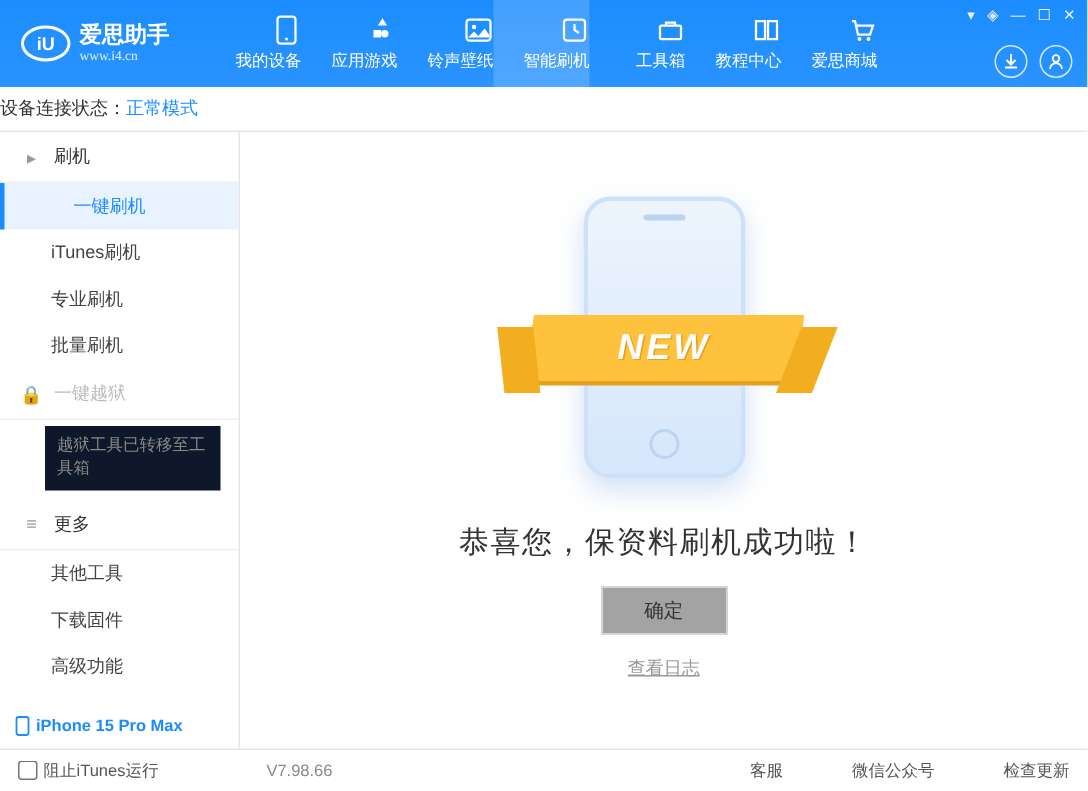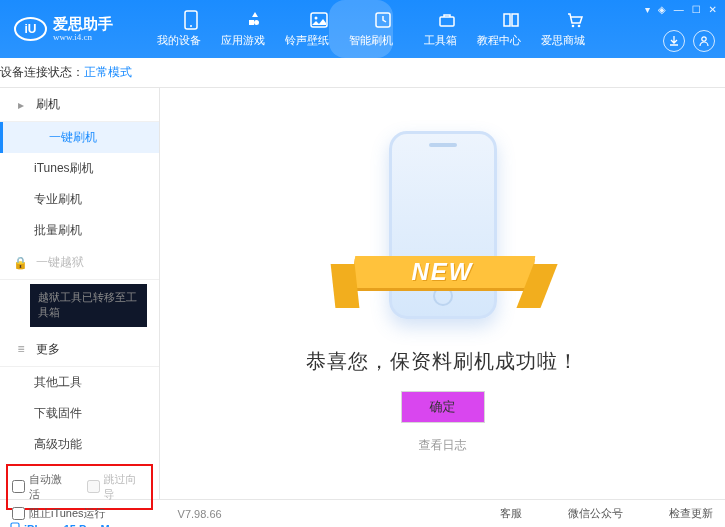--- a/index.html
+++ b/index.html
@@ -4,21 +4,21 @@
 <style>
 * { margin:0; padding:0; box-sizing:border-box; font-family:"Microsoft YaHei",Arial,sans-serif; }
 body { width:725px; height:527px; background:#fff; overflow:hidden; font-size:12px; }
 .titlebar { height:58px; background:linear-gradient(180deg,#1b8cff 0%,#2a94ff 100%); display:flex; align-items:center; padding:0 8px; color:#fff; position:relative; }
 .logo-wrap { display:flex; align-items:center; gap:6px; padding-left:6px; }
 .logo-badge { width:33px; height:24px; border:2px solid #fff; border-radius:50%; display:flex; align-items:center; justify-content:center; font-weight:bold; font-size:12px; color:#fff; }
 .logo-text { font-size:15px; font-weight:bold; line-height:1; }
 .logo-url { font-size:9px; opacity:.85; line-height:1; margin-top:2px;font-family:Liberation Serif, serif; }
 .nav { display:flex; margin-left:24px; height:100%; }
 .nav-item { width:64px; display:flex; flex-direction:column; align-items:flex-end; justify-content:center; gap:3px; font-size:11px; cursor:pointer; }
-.nav-item.active { background:rgba(255,255,255,.18);border-radius:16px; }
+.nav-item.active { background:rgba(255,255,255,.18); }
 .nav-ico { width:20px; height:20px; display:flex; align-items:center; justify-content:center; }
 .nav-ico svg { fill:#fff; }
 .win-ctrls { position:absolute; right:8px; top:4px; display:flex; gap:8px; font-size:10px; opacity:.9; align-items:center; }
 .win-ctrls span { cursor:pointer; }
 .circ-btns { position:absolute; right:10px; bottom:6px; display:flex; gap:8px; }
 .circ-btns div { width:22px; height:22px; border:1.5px solid rgba(255,255,255,.8); border-radius:50%; display:flex; align-items:center; justify-content:center; cursor:pointer; }
 .circ-btns svg { fill:#fff; }
 .status-row { height:30px; border-bottom:1px solid #e6e6e6; display:flex; align-items:center; font-size:12px; color:#333; }
 .status-row .mode { color:#1b8cff; }
 .body { display:flex; height:calc(100% - 58px - 30px - 28px); }
@@ -32,29 +32,29 @@
 .sb-checks label { display:flex; gap:4px; align-items:center; }
 .sb-checks input { accent-color:#1b8cff; }
 .device-box { padding:6px 10px 8px 10px; font-size:11px; }
 .device-box .dev-name { color:#1b8cff; font-weight:bold; display:flex; align-items:center; gap:4px; }
 .device-box .dev-name svg { fill:#1b8cff; }
 .main { flex:1; display:flex; flex-direction:column; align-items:center; justify-content:flex-start; padding-top:32px; }
 .phone-img { width:172px; height:210px; position:relative; display:flex; align-items:center; justify-content:center; }
 .phone-body { width:108px; height:188px; background:linear-gradient(180deg,#edf4fd,#d5e7fb); border:3px solid #cfe1f9; border-radius:18px; box-shadow:0 8px 18px rgba(80,140,220,.25); position:relative; }
 .phone-body::before { content:""; position:absolute; top:9px; left:50%; transform:translateX(-50%); width:28px; height:4px; border-radius:3px; background:#bcd4f0; }
 .phone-body::after { content:""; position:absolute; bottom:10px; left:50%; transform:translateX(-50%); width:16px; height:16px; border-radius:50%; border:2px solid #bcd4f0; }
-.ribbon { position:absolute; bottom:42px; left:50%; transform:translateX(-50%); width:180px; height:32px; display:flex; align-items:center; justify-content:center; }
+.ribbon { position:absolute; bottom:76px; left:50%; transform:translateX(-50%); width:180px; height:44px; display:flex; align-items:center; justify-content:center; }
 .ribbon-bg { position:absolute; inset:0; background:#ffc23c; transform:skewX(-8deg); box-shadow:0 3px 0 #e6a01d; }
 .ribbon-bg::before, .ribbon-bg::after { content:""; position:absolute; width:24px; height:44px; background:#f2ae1e; top:8px; }
 .ribbon-bg::before { left:-18px; transform:skewX(14deg); }
 .ribbon-bg::after { right:-18px; transform:skewX(-14deg); }
 .ribbon-text { position:relative; font-size:24px; font-weight:900; letter-spacing:2px; color:#fff; font-style:italic; text-shadow:1px 1px 0 #e6a01d; }
 .msg { margin-top:18px; font-size:20px; color:#333; letter-spacing:1px; }
-.ok-btn { margin-top:16px; border:1px solid #d6d6d6; background:#d946ef; padding:6px 28px; font-size:13px; cursor:pointer; color:#333; }
-.log-link { margin-top:14px; font-size:12px; color:#999; cursor:pointer; }
+.ok-btn { margin-top:16px; border:1px solid #d6d6d6; background:#a3a3a3; padding:6px 28px; font-size:13px; cursor:pointer; color:#333; }
+.log-link { margin-top:14px; font-size:12px; color:#999; cursor:pointer; text-decoration:underline; }
 .footer { height:28px; border-top:1px solid #e6e6e6; display:flex; align-items:center; padding:0 12px; font-size:11px; color:#555;gap:32px; }
 .footer label { display:flex; align-items:center; gap:4px; }
 .footer .spacer { flex:1; }
 .footer .fitem { margin-left:14px; cursor:pointer; }
 .footer .ver { color:#888; margin-left:40px; }
 </style>
 </head>
 <body>
 
 <div class="titlebar">
@@ -177,30 +177,20 @@
     <div class="sb-group">
       <span class="ico">≡</span>
       <span>更多</span>
     </div>
     <div class="sb-item">其他工具</div>
     <div class="sb-item">下载固件</div>
     <div class="sb-item">高级功能</div>
 
     <div style="flex:1"></div>
 
-    <div class="sb-checks">
-      <label>
-          <input type="checkbox" style="">
-          <span>自动激活</span>
-        </label>
-      <label style="color:#bbb;">
-          <input type="checkbox" disabled="" style="">
-          <span>跳过向导</span>
-        </label>
-    </div>
 
     <div class="device-box">
       <div class="dev-name">
         <svg width="10" height="14" viewBox="0 0 10 14">
             <rect x="1" y="1" width="8" height="12" rx="1.5" fill="none" stroke="#1b8cff" stroke-width="1.2"></rect>
           </svg>
         <span>iPhone 15 Pro Max</span>
       </div>
 
     </div>

